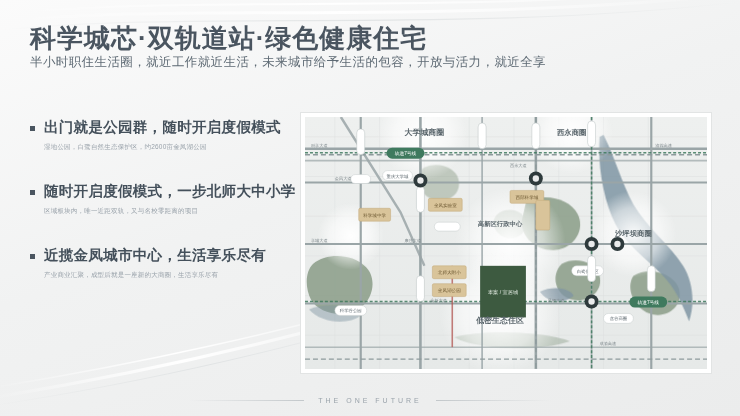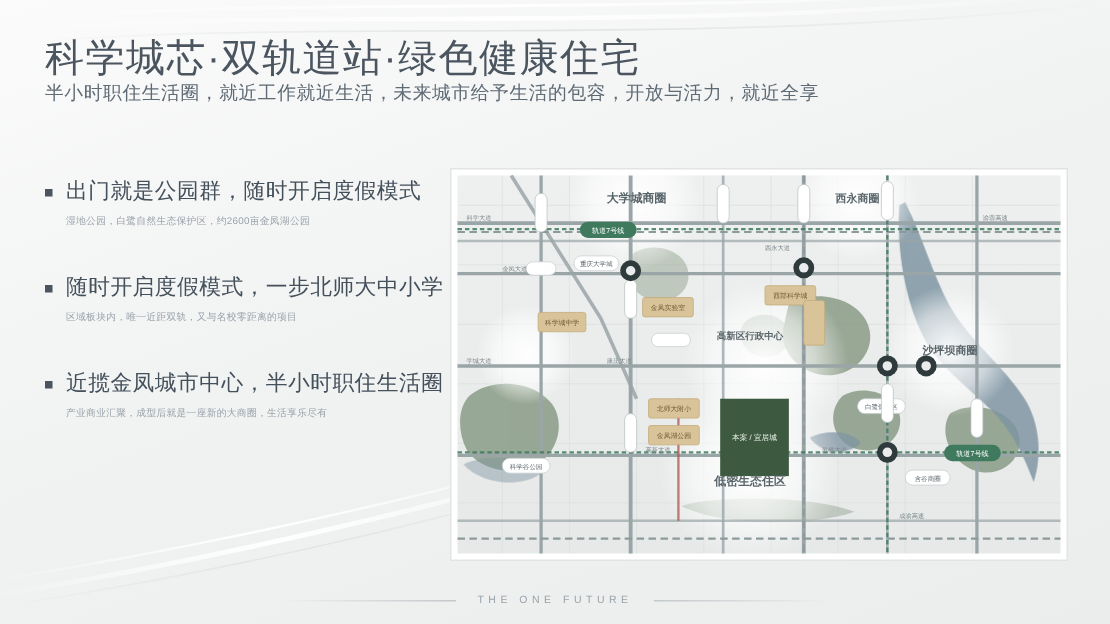--- a/index.html
+++ b/index.html
@@ -10,38 +10,38 @@
     position:relative;
   }
   .slide{position:absolute;inset:0;background:
       linear-gradient(160deg,#fbfbfb 0%,#f1f2f2 45%,#ebecec 100%);
       overflow:hidden;}
   .waves{position:absolute;inset:0;pointer-events:none;}
 
   
   .header{position:absolute;left:30px;top:24px;width:440px;}
   .title{
-    font-size:26px;font-weight:normal;color:#4a5560;letter-spacing:1px;
+    font-size:26px;font-weight:bold;color:#4a5560;letter-spacing:1px;
     line-height:1.15;white-space:nowrap;
   }
   .subtitle{
     font-size:12.5px;color:#5e6a74;letter-spacing:.4px;
     white-space:nowrap;
   }
 
   
   .bullets{position:absolute;left:30px;top:118px;width:262px;}
   .bullet{margin-bottom:30px;}
   .bullet:last-child{margin-bottom:0;}
   .b-head{display:flex;align-items:center;}
   .b-mark{
     width:5px;height:5px;background:#4a5560;flex:0 0 auto;margin-right:9px;
     margin-top:1px;
   }
-  .b-title{font-size:14.5px;font-weight:normal;color:#44505b;letter-spacing:.3px;
+  .b-title{font-size:14.5px;font-weight:bold;color:#44505b;letter-spacing:.3px;
     white-space:nowrap;}
   .b-sub{margin-left:14px;margin-top:6px;font-size:6.5px;color:#9aa3ab;
     letter-spacing:.2px;white-space:nowrap;transform:scale(1);}
 
   
   .mapwrap{
     position:absolute;left:300px;top:112px;width:412px;height:262px;
     background:#ffffff;border:1px solid #e2e4e4;padding:4px;box-sizing:border-box;
   }
   .map{position:relative;width:100%;height:100%;overflow:hidden;background:#eceeee;}
@@ -101,21 +101,21 @@
       <div class="b-head">
         <span class="b-mark"></span>
         <span class="b-title">随时开启度假模式，一步北师大中小学</span>
       </div>
       <div class="b-sub">区域板块内，唯一近距双轨，又与名校零距离的项目</div>
     </div>
 
     <div class="bullet">
       <div class="b-head">
         <span class="b-mark"></span>
-        <span class="b-title">近揽金凤城市中心，半小时职住生活圈</span>
+        <span class="b-title">近揽金凤城市中心，生活享乐尽有</span>
       </div>
       <div class="b-sub">产业商业汇聚，成型后就是一座新的大商圈，生活享乐尽有</div>
     </div>
 
   </div>
 
   <div class="mapwrap">
     <div class="map">
       <svg viewBox="0 0 404 254" preserveAspectRatio="none">
         <defs>

